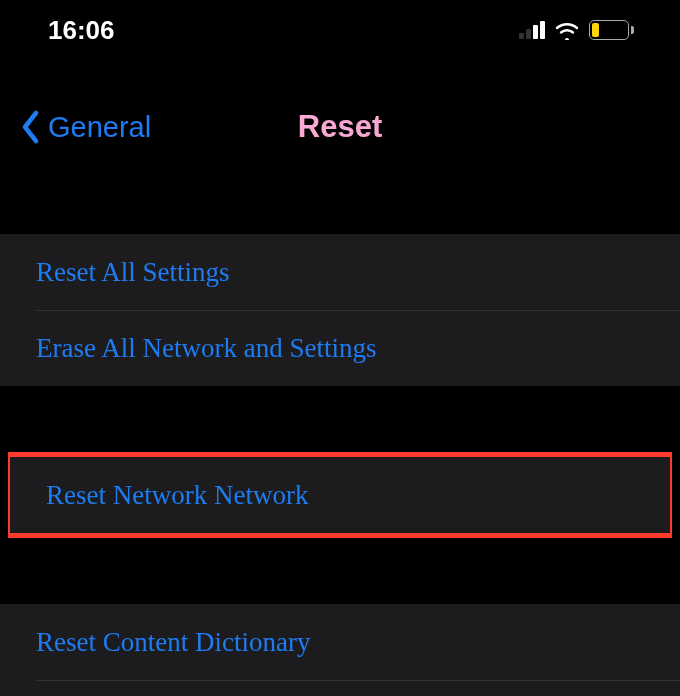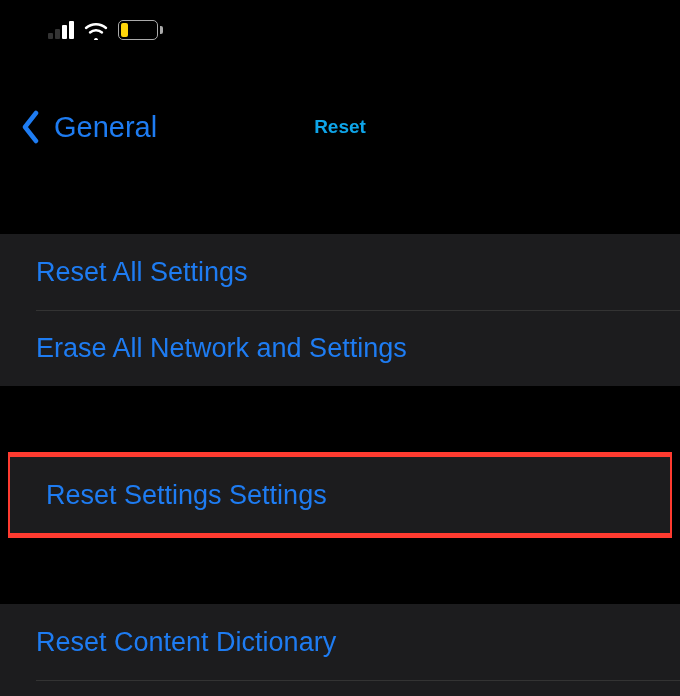--- a/index.html
+++ b/index.html
@@ -81,59 +81,60 @@
     .nav-bar {
       height: 94px;
       display: flex;
       align-items: center;
       position: relative;
       background: #000;
     }
     .back-button {
       display: flex;
       align-items: center;
-      gap: 12px;
+      gap: 6px;
       padding-left: 20px;
       cursor: pointer;
     }
     .back-chevron {
       width: 22px;
       height: 34px;
     }
     .back-label {
       color: #1e7cf2;
       font-size: 29px;
       font-weight: 400;
     }
     .nav-title {
       position: absolute;
       left: 50%;
       transform: translateX(-50%);
-      color: #0ea5e9;
-      font-size: 19px;
+      color: #f9a8d4;
+      font-size: 31px;
       font-weight: 600;
     }
 
     .section-gap {
       background: #000;
     }
     .gap-tall { height: 60px; }
     .gap-short { height: 66px; }
     .gap-short2 { height: 66px; }
 
     .list {
       background: #1c1c1e;
     }
     .row {
       min-height: 76px;
       display: flex;
       align-items: center;
       padding: 0 36px;
       position: relative;
       cursor: pointer;
+      font-family: Liberation Serif, serif;
     }
     .row + .row::before {
       content: "";
       position: absolute;
       top: 0;
       left: 36px;
       right: 0;
       height: 1px;
       background: #333;
     }
@@ -153,20 +154,21 @@
     .highlight-wrap .list {
       margin: 0 -3px;
     }
   </style>
 </head>
 <body>
 
 <div class="screen">
 
   <div class="status-bar">
+    <div class="status-time">16:06</div>
     <div class="status-right">
       <div class="cell-bars">
         <div class="bar b1"></div>
         <div class="bar b2"></div>
         <div class="bar b3"></div>
         <div class="bar b4"></div>
       </div>
       <svg class="wifi-icon" viewBox="0 0 28 20">
         <path d="M14 18 a2 2 0 1 0 0.001 0 Z" fill="#fff"></path>
         <path d="M8 12.5 a9 9 0 0 1 12 0" stroke="#fff" stroke-width="2.4" fill="none" stroke-linecap="round"></path>
@@ -202,21 +204,21 @@
     <div class="row">
       <span class="row-label">Erase All Network and Settings</span>
     </div>
   </div>
 
   <div class="section-gap gap-short"></div>
 
   <div class="highlight-wrap">
     <div class="list">
       <div class="row">
-        <span class="row-label">Reset Settings Settings</span>
+        <span class="row-label">Reset Network Network</span>
       </div>
     </div>
   </div>
 
   <div class="section-gap gap-short2"></div>
 
   <div class="list">
     <div class="row">
       <span class="row-label">Reset Content Dictionary</span>
     </div>

